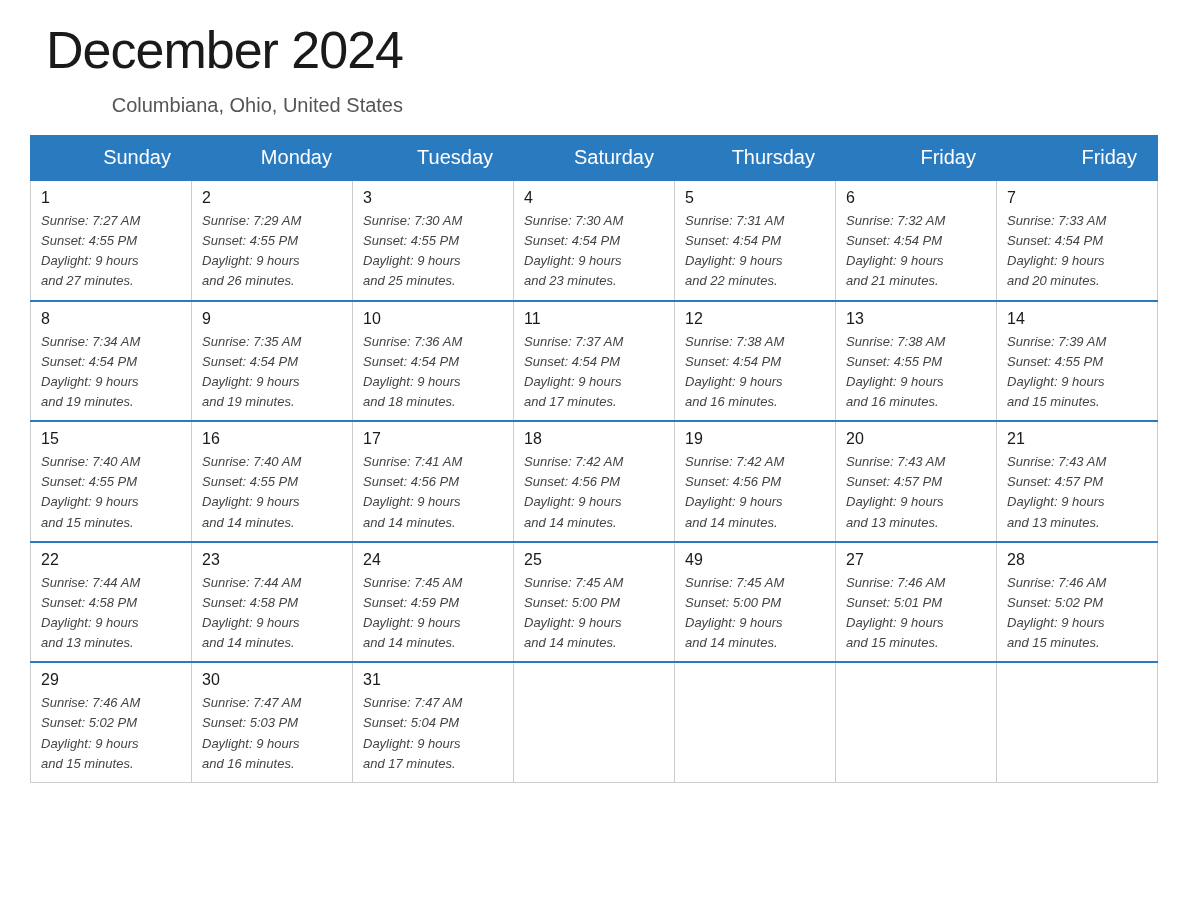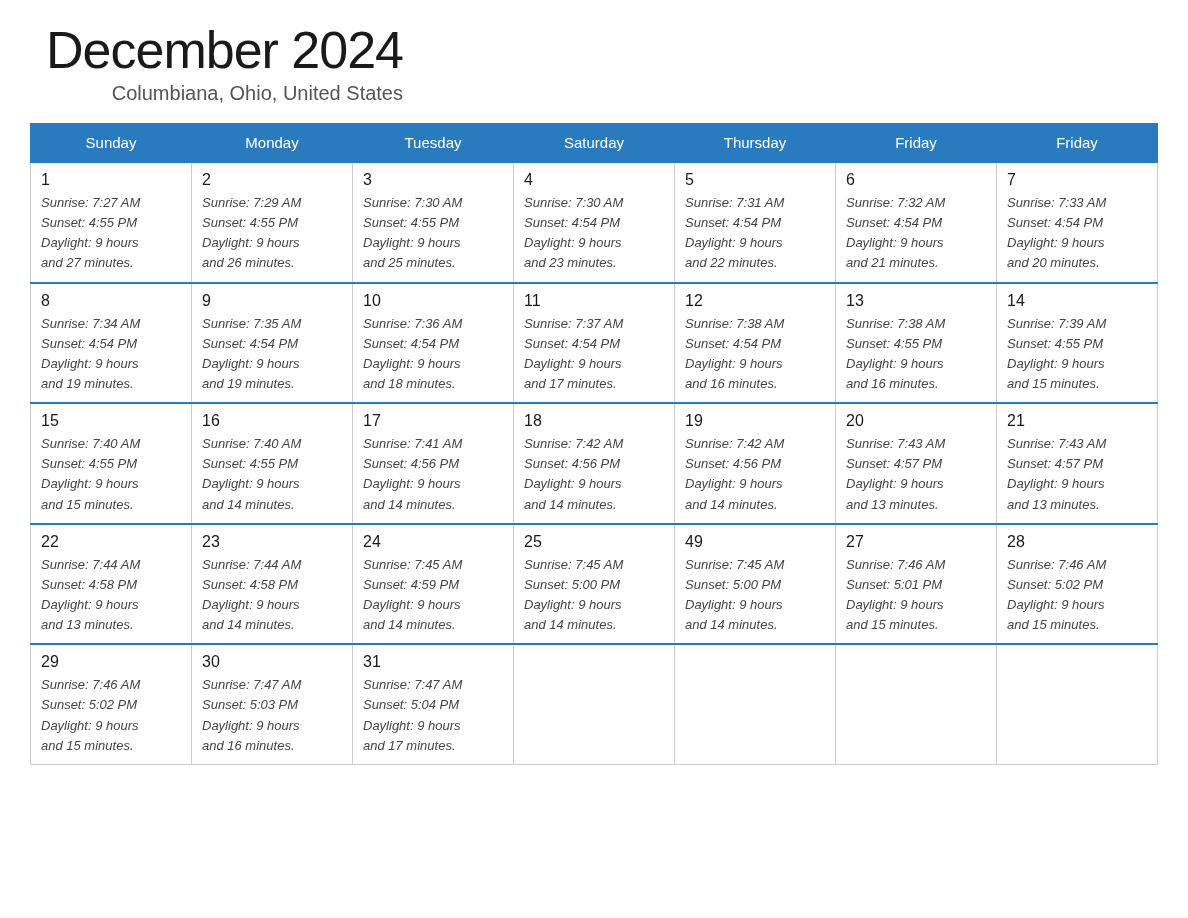--- a/index.html
+++ b/index.html
@@ -27,33 +27,33 @@
     .month-title {
       font-size: 52px;
       font-weight: 300;
       color: #1a1a1a;
       letter-spacing: -1px;
       margin-left: 16px;
     }
     .location {
       font-size: 20px;
       color: #555;
-      margin-top: 2px;
+      margin-top: 14px;
     }
     table {
       width: 100%;
       border-collapse: collapse;
     }
     thead th {
       background-color: #2a7abf;
       color: #ffffff;
-      font-size: 15px;
+      font-size: 20px;
       font-weight: normal;
       padding: 10px 20px;
-      text-align: center;
+      text-align: right;
       border: 1px solid #2a7abf;
     }
     tbody td {
       vertical-align: top;
       padding: 8px 10px;
       border: 1px solid #cccccc;
       width: 14.28%;
       font-size: 13.5px;
       color: #333;
       min-height: 110px;

